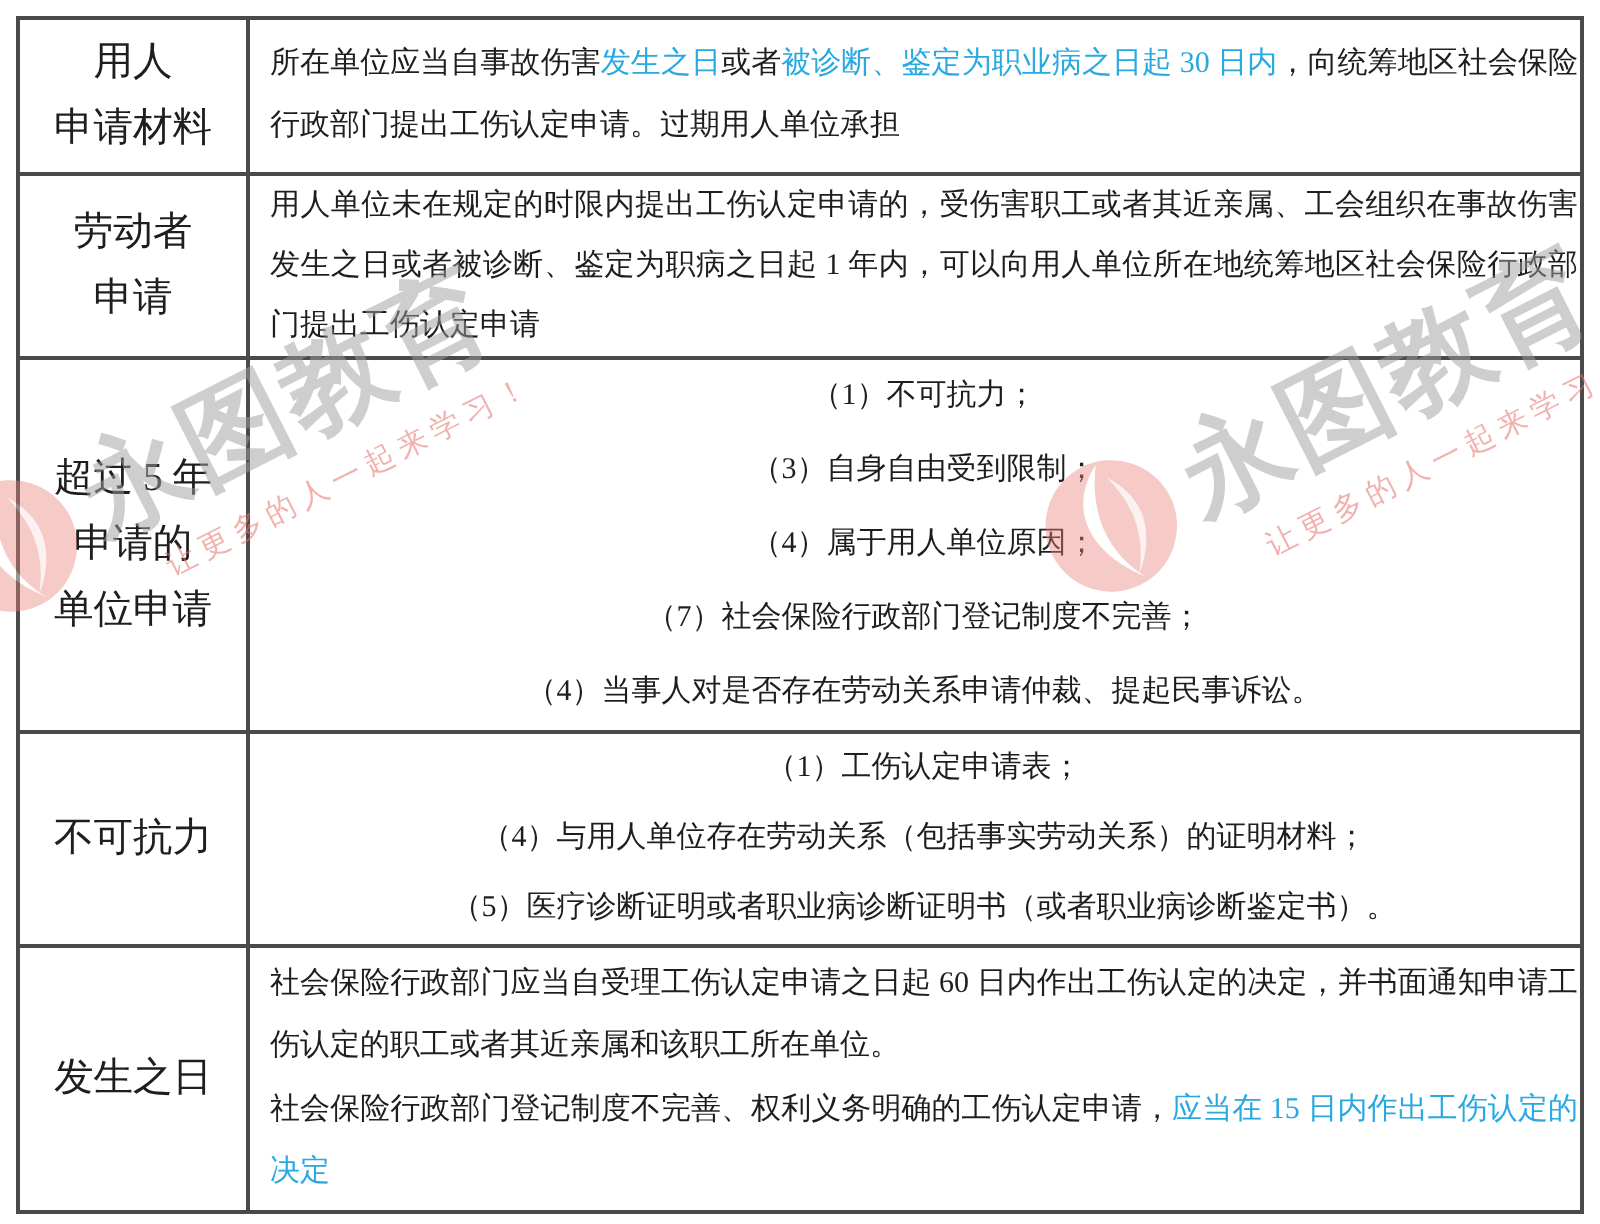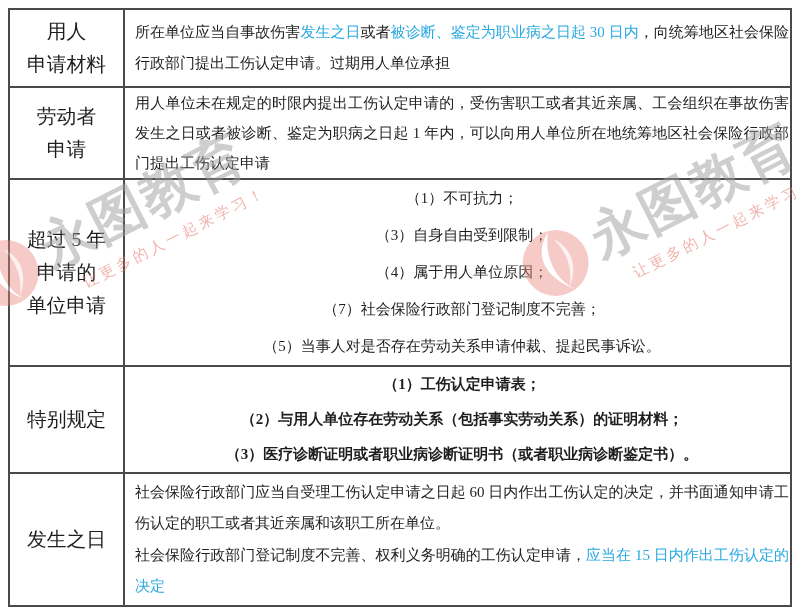--- a/index.html
+++ b/index.html
@@ -47,21 +47,21 @@
   td.ct.list p {
     text-align: center;
   }
   tr.r0 { height: 78px; }
   tr.r0 td.ct p { line-height: 31px; }
   tr.r1 { height: 90px; }
   tr.r1 td.ct p { line-height: 30px; }
   tr.r2 { height: 183px; }
   tr.r2 td.ct p { line-height: 37px; }
   tr.r3 { height: 104px; }
-  tr.r3 td.ct p { line-height: 35px; font-weight: bold; }
+  tr.r3 td.ct p { line-height: 35px; }
   tr.r4 { height: 133px; }
   tr.r4 td.ct p { line-height: 31.5px; font-family: Liberation Serif, serif; }
 
   .hl { color: var(--accent, #29a9e2); }
 
   
   .wm {
     position: absolute;
     display: flex;
     flex-direction: column;
@@ -157,31 +157,31 @@
         <td class="hd">
           <div>超过 5 年</div>
           <div>申请的</div>
           <div>单位申请</div>
         </td>
         <td class="ct list">
           <p><span>（1）不可抗力；</span></p>
           <p><span>（3）自身自由受到限制；</span></p>
           <p><span>（4）属于用人单位原因；</span></p>
           <p><span>（7）社会保险行政部门登记制度不完善；</span></p>
-          <p><span>（5）当事人对是否存在劳动关系申请仲裁、提起民事诉讼。</span></p>
+          <p><span>（4）当事人对是否存在劳动关系申请仲裁、提起民事诉讼。</span></p>
         </td>
       </tr>
       <tr class="r3">
         <td class="hd">
-          <div>特别规定</div>
+          <div>不可抗力</div>
         </td>
         <td class="ct list">
           <p><span>（1）工伤认定申请表；</span></p>
-          <p><span>（2）与用人单位存在劳动关系（包括事实劳动关系）的证明材料；</span></p>
-          <p><span>（3）医疗诊断证明或者职业病诊断证明书（或者职业病诊断鉴定书）。</span></p>
+          <p><span>（4）与用人单位存在劳动关系（包括事实劳动关系）的证明材料；</span></p>
+          <p><span>（5）医疗诊断证明或者职业病诊断证明书（或者职业病诊断鉴定书）。</span></p>
         </td>
       </tr>
       <tr class="r4">
         <td class="hd">
           <div>发生之日</div>
         </td>
         <td class="ct paragraphs">
           <p><span>社会保险行政部门应当自受理工伤认定申请之日起 60 日内作出工伤认定的决定，并书面通知申请工伤认定的职工或者其近亲属和该职工所在单位。</span></p>
           <p><span>社会保险行政部门登记制度不完善、权利义务明确的工伤认定申请，</span><span class="hl">应当在 15 日内作出工伤认定的决定</span></p>
         </td>

